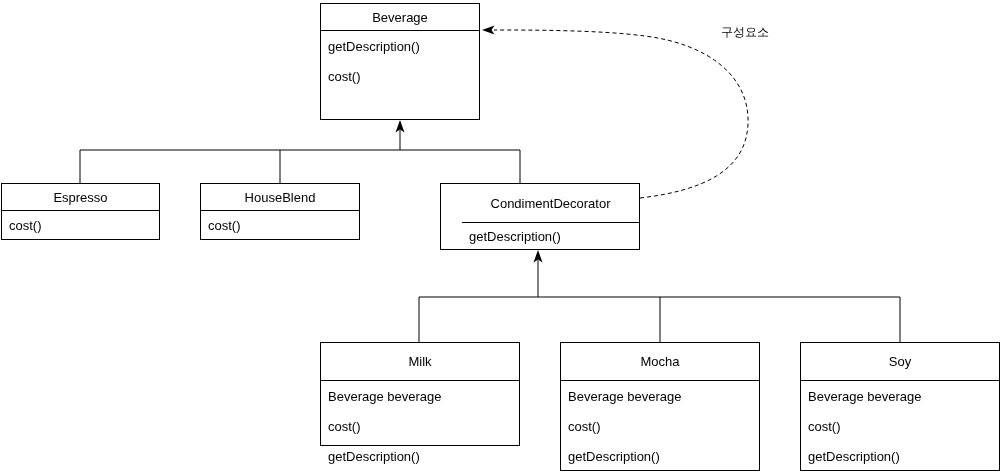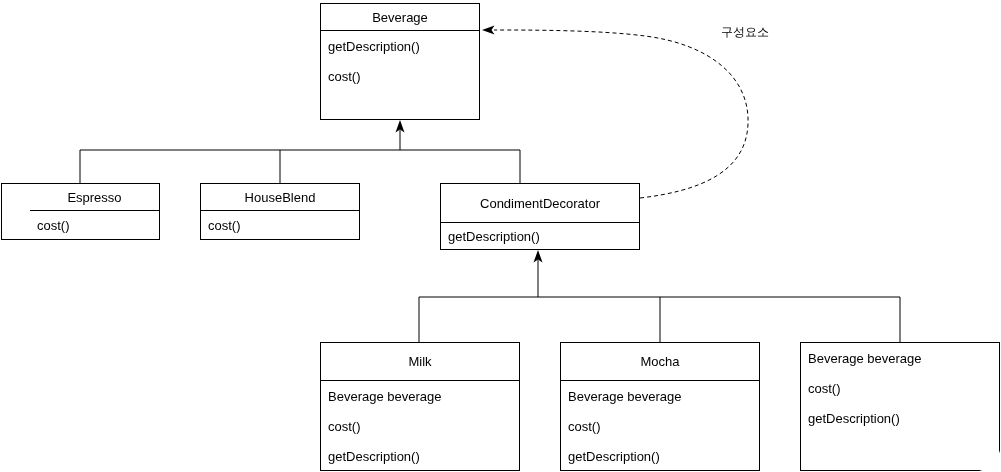--- a/index.html
+++ b/index.html
@@ -1,18 +1,18 @@
 <!DOCTYPE html>
 <html><head>
 <meta charset="utf-8">
 <style>
   html,body { margin:0; padding:0; background:#ffffff; }
   .canvas {
     position:relative; width:1001px; height:472px; background:#ffffff;
-    font-family:"Liberation Sans", sans-serif; color:#000; overflow:hidden;border-radius:29px;
+    font-family:"Liberation Sans", sans-serif; color:#000; overflow:hidden;
   }
   .connector-layer { position:absolute; left:0; top:0; width:1001px; height:472px; }
   .uml-class {
     position:absolute; background:#ffffff; border:1px solid #000000;
     box-sizing:border-box; font-size:13px;
   }
   .uml-title {
     display:flex; align-items:center; justify-content:center;
     border-bottom:1px solid #000000; box-sizing:border-box;
     white-space:nowrap;
@@ -48,60 +48,61 @@
   </svg>
 
   <div class="uml-class m-h30" style="left:320px; top:3px; width:160px; height:117px;">
     <div class="uml-title" style="height:27px;">Beverage</div>
     <div class="uml-members">
       <div class="uml-member">getDescription()</div>
       <div class="uml-member">cost()</div>
     </div>
   </div>
 
-  <div class="uml-class m-h29" style="left:1px; top:183px; width:159px; height:57px;padding-left:28px;">
+  <div class="uml-class m-h29" style="left:1px; top:183px; width:159px; height:57px;">
     <div class="uml-title" style="height:27px;">Espresso</div>
     <div class="uml-members">
       <div class="uml-member">cost()</div>
     </div>
   </div>
 
   <div class="uml-class m-h29" style="left:200px; top:183px; width:160px; height:57px;">
     <div class="uml-title" style="height:27px;">HouseBlend</div>
     <div class="uml-members">
       <div class="uml-member">cost()</div>
     </div>
   </div>
 
-  <div class="uml-class m-h27" style="left:440px; top:183px; width:200px; height:67px;">
+  <div class="uml-class m-h27" style="left:440px; top:183px; width:200px; height:67px;padding-left:21px;">
     <div class="uml-title" style="height:39px;">CondimentDecorator</div>
     <div class="uml-members">
       <div class="uml-member">getDescription()</div>
     </div>
   </div>
 
-  <div class="uml-class m-h30" style="left:320px; top:342px; width:200px; height:129px;">
+  <div class="uml-class m-h30" style="left:320px; top:342px; width:200px; height:104px;">
     <div class="uml-title" style="height:38px;">Milk</div>
     <div class="uml-members">
       <div class="uml-member">Beverage beverage</div>
       <div class="uml-member">cost()</div>
       <div class="uml-member">getDescription()</div>
     </div>
   </div>
 
   <div class="uml-class m-h30" style="left:560px; top:342px; width:200px; height:129px;text-align:right;">
     <div class="uml-title" style="height:38px;">Mocha</div>
     <div class="uml-members">
       <div class="uml-member">Beverage beverage</div>
       <div class="uml-member">cost()</div>
       <div class="uml-member">getDescription()</div>
     </div>
   </div>
 
   <div class="uml-class m-h30" style="left:800px; top:342px; width:200px; height:129px;">
+    <div class="uml-title" style="height:38px;">Soy</div>
     <div class="uml-members">
       <div class="uml-member">Beverage beverage</div>
       <div class="uml-member">cost()</div>
       <div class="uml-member">getDescription()</div>
     </div>
   </div>
 
   <div class="annotation" style="left:721px; top:24px;">구성요소</div>
 
 </div>

